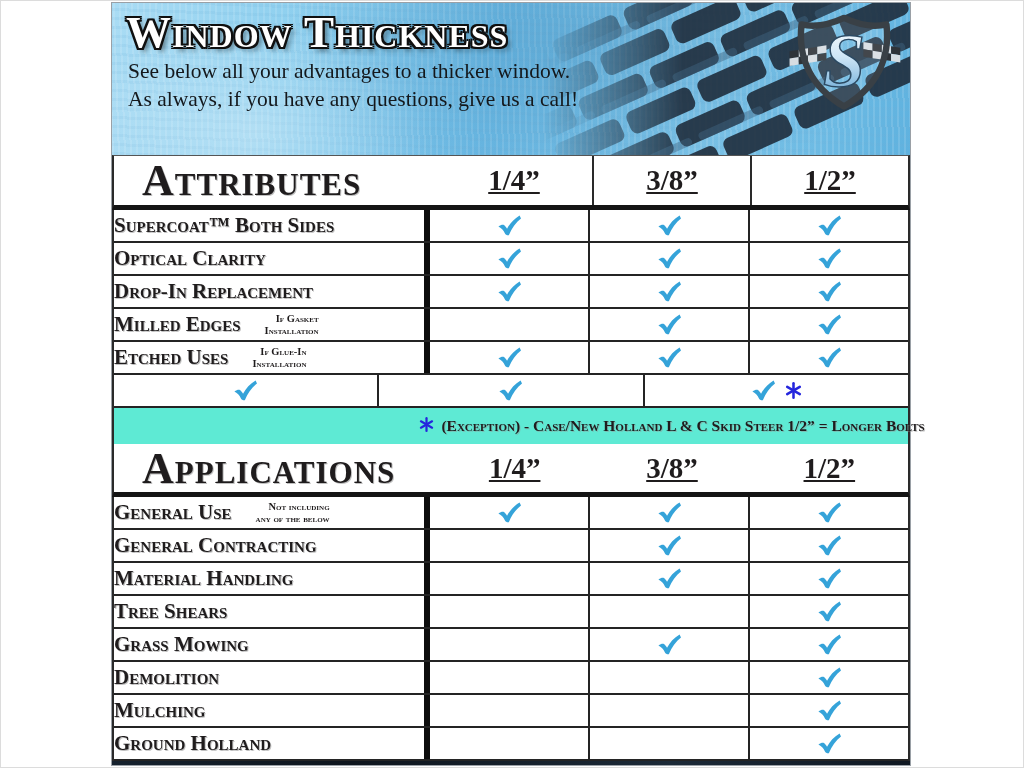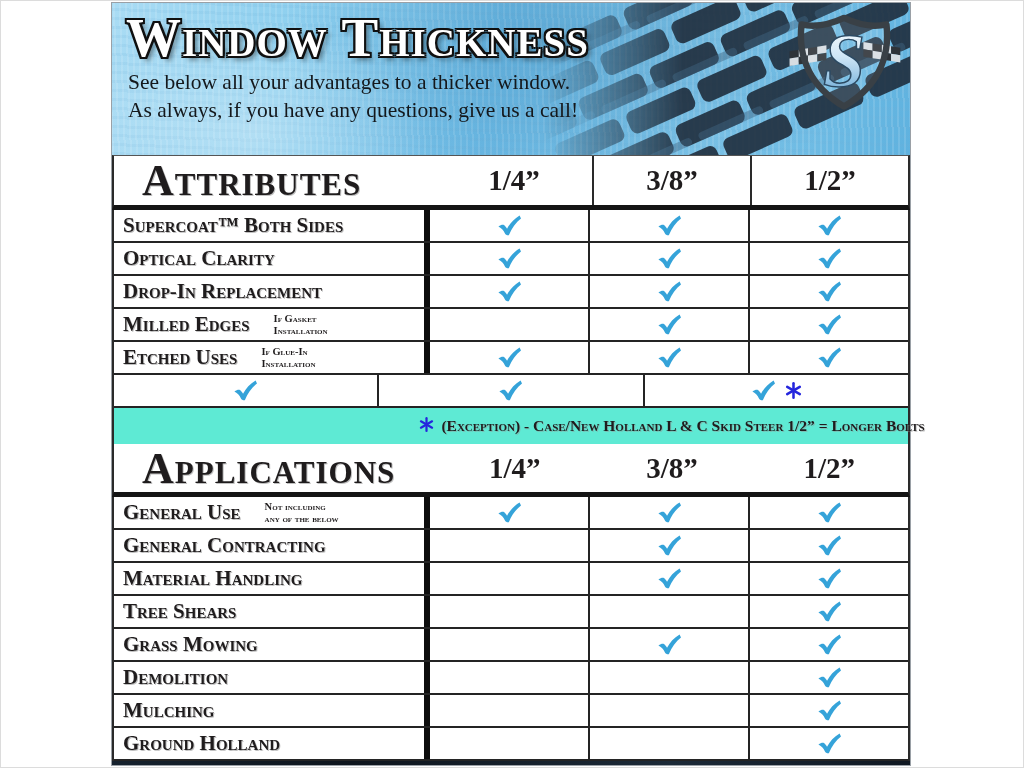--- a/index.html
+++ b/index.html
@@ -14,49 +14,49 @@
     background:
       radial-gradient(ellipse 300px 190px at 18% 85%, rgba(255,255,255,.30), transparent 60%),
       radial-gradient(ellipse 420px 260px at 58% 25%, rgba(25,90,140,.20), transparent 70%),
       repeating-linear-gradient(88deg, rgba(255,255,255,.12) 0 2px, rgba(0,0,0,0) 2px 6px),
       repeating-linear-gradient(2deg, rgba(110,175,215,.14) 0 3px, rgba(0,0,0,0) 3px 9px),
       linear-gradient(100deg,#aadcf4 0%,#8fd0ef 22%,#6cbbe6 48%,#7fc6ea 75%,#5fb2df 100%);}
   .track{position:absolute;right:0;top:0;height:100%;width:46%;
          -webkit-mask-image:linear-gradient(to left,#000 62%,transparent 100%);
          mask-image:linear-gradient(to left,#000 62%,transparent 100%);}
   .hero-text{position:relative;z-index:2;padding:6px 0 0 14px;}
-  .title{margin:0;font-size:55px;line-height:1.05;font-weight:bold;font-variant:small-caps;
+  .title{margin:0;font-size:45px;line-height:1.05;font-weight:bold;font-variant:small-caps;
          letter-spacing:1px;color:#ffffff;
          text-shadow:-2px -2px 0 #101010,2px -2px 0 #101010,-2px 2px 0 #101010,2px 2px 0 #101010,
                      -2px 0 0 #101010,2px 0 0 #101010,0 -2px 0 #101010,0 2px 0 #101010,
                      4px 4px 5px rgba(0,0,0,.45);}
   .subtitle{margin:2px 0 0 2px;font-size:21.5px;line-height:1.22;color:#14181c;}
   .logo{position:absolute;right:6px;top:3px;z-index:3;}
 
   
   .sect-head{display:flex;align-items:center;background:#fff;
              border-left:2px solid #2a2a2a;border-right:2px solid #2a2a2a;
              border-bottom:5px solid #141414;}
   .sect-head.attrs{flex:0 0 55px;height:55px;border-top:1px solid #555;}
   .sect-head.apps{flex:0 0 53px;height:53px;}
   .hlabel{width:322px;padding-left:28px;font-size:44px;font-weight:bold;font-variant:small-caps;
           letter-spacing:1px;color:#1f1c1d;text-shadow:1px 1px 0 rgba(140,140,140,.55);}
   .hcol{flex:1 1 0;align-self:stretch;display:flex;align-items:center;justify-content:center;
-        font-size:29px;font-weight:bold;color:#1f1c1d;}
+        font-size:29px;font-weight:bold;color:#1f1c1d;text-decoration:underline;}
   .sect-head.attrs .hcol.b2,.sect-head.attrs .hcol.b3{border-left:2px solid #2a2a2a;}
 
   
   .rows{display:flex;flex-direction:column;border-left:2px solid #2a2a2a;border-right:2px solid #2a2a2a;}
   .row{display:flex;height:33px;flex:0 0 33px;border-bottom:2px solid #242424;background:#fff;}
   .cell{display:flex;align-items:center;}
-  .cell.label{width:316px;flex:0 0 316px;padding-left:9px;border-right:6px solid #0d0d0d;}
+  .cell.label{width:316px;flex:0 0 316px;border-right:6px solid #0d0d0d;}
   .lbl{font-size:21px;font-weight:bold;font-variant:small-caps;color:#1f1c1d;white-space:nowrap;
        text-shadow:1px 1px 0 rgba(140,140,140,.55);}
   .note{margin-left:24px;font-size:10.5px;font-weight:bold;font-variant:small-caps;color:#1f1c1d;
-        line-height:1.08;text-align:left;}
+        line-height:1.08;text-align:right;}
   .cell.chk{flex:1 1 0;justify-content:center;}
   .cell.chk.bl{border-left:2px solid #242424;}
   .check{width:27px;height:23px;}
   .cellstar{width:17px;height:17px;margin-left:8px;}
 
   
   .footnote{flex:0 0 36px;height:36px;display:flex;align-items:center;justify-content:center;
             background:#5eead4;border-left:2px solid #2a2a2a;border-right:2px solid #2a2a2a;
             padding-left:322px;}
   .fnstar-svg{width:15px;height:15px;margin-right:7px;flex:0 0 auto;}

